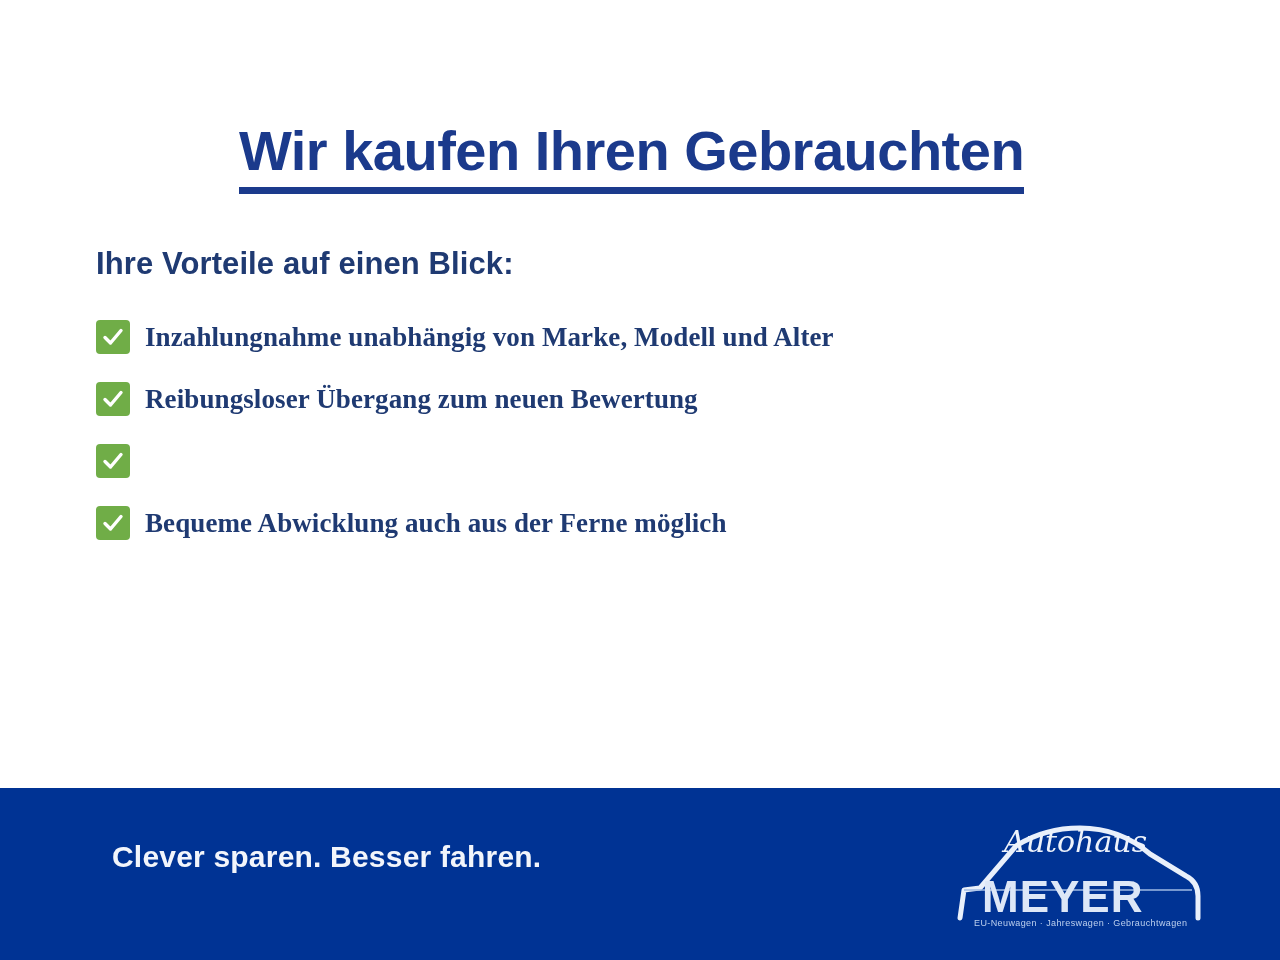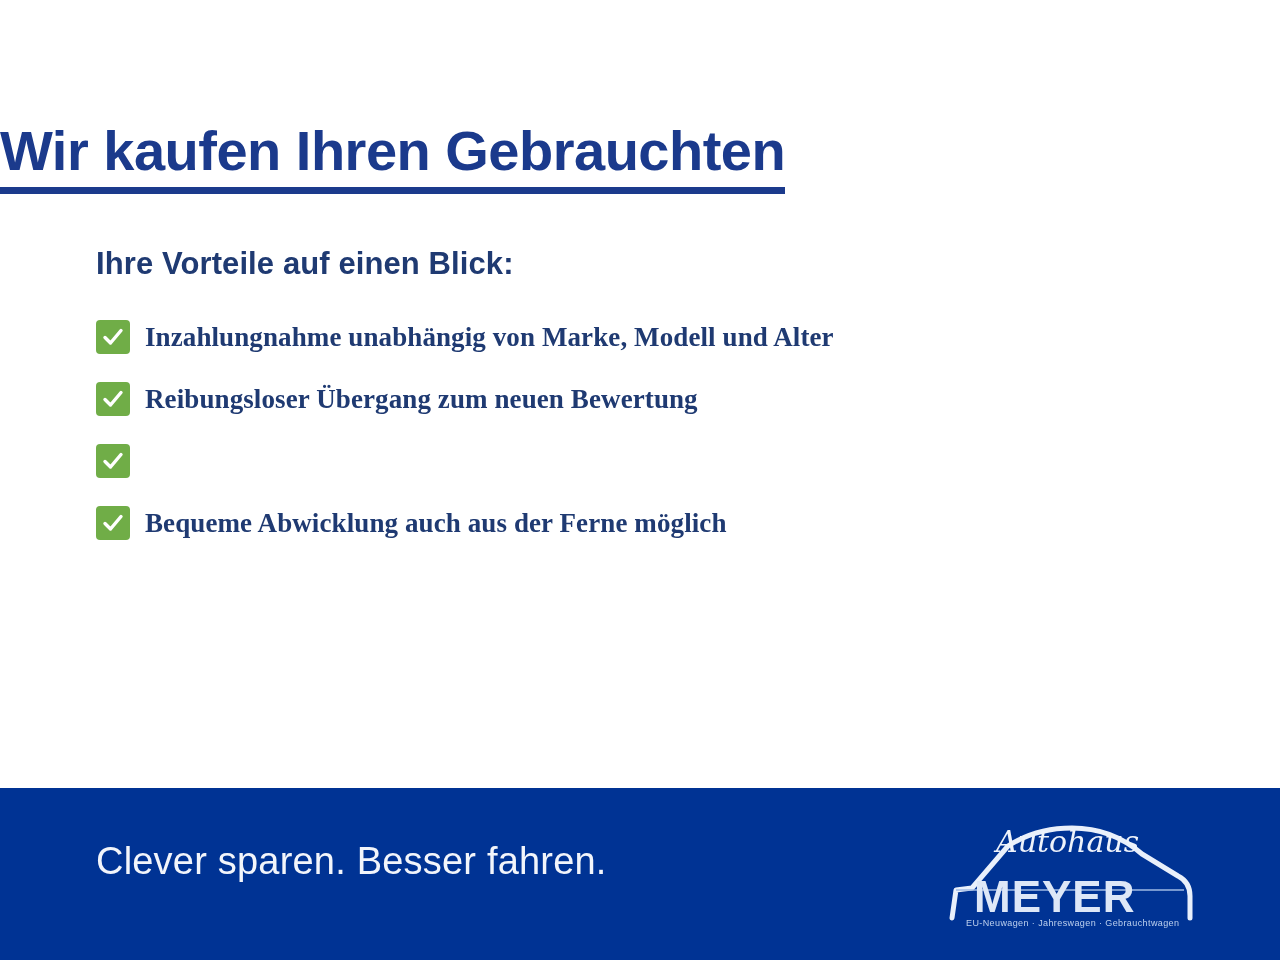--- a/index.html
+++ b/index.html
@@ -20,21 +20,21 @@
     background: #ffffff;
     box-sizing: border-box;
   }
 
   
   .title-wrap {
     position: absolute;
     top: 84px;
     left: 0;
     width: 1263px;
-    text-align: left;
+    text-align: center;
   }
   .title {
     display: inline-block;
     font-size: 56px;
     font-weight: bold;
     color: #1b3a8c;
     letter-spacing: -0.5px;
     line-height: 1.05;
     padding-bottom: 7px;
     border-bottom: 7px solid #1b3a8c;
@@ -96,33 +96,33 @@
   .footer-bar {
     position: absolute;
     left: 0;
     bottom: 0;
     width: 1280px;
     height: 172px;
     background: #003394;
   }
   .slogan {
     position: absolute;
-    left: 96px;
+    left: 112px;
     top: 52px;
-    font-size: 38px;
-    font-weight: normal;
+    font-size: 30px;
+    font-weight: bold;
     color: #f2f5fb;
     letter-spacing: 0.2px;
     white-space: nowrap;
   }
 
   
   .logo {
     position: absolute;
-    right: 84px;
+    right: 76px;
     top: 18px;
     width: 250px;
     height: 128px;
   }
   .logo svg {
     display: block;
     width: 250px;
     height: 128px;
   }
   .logo-script {

